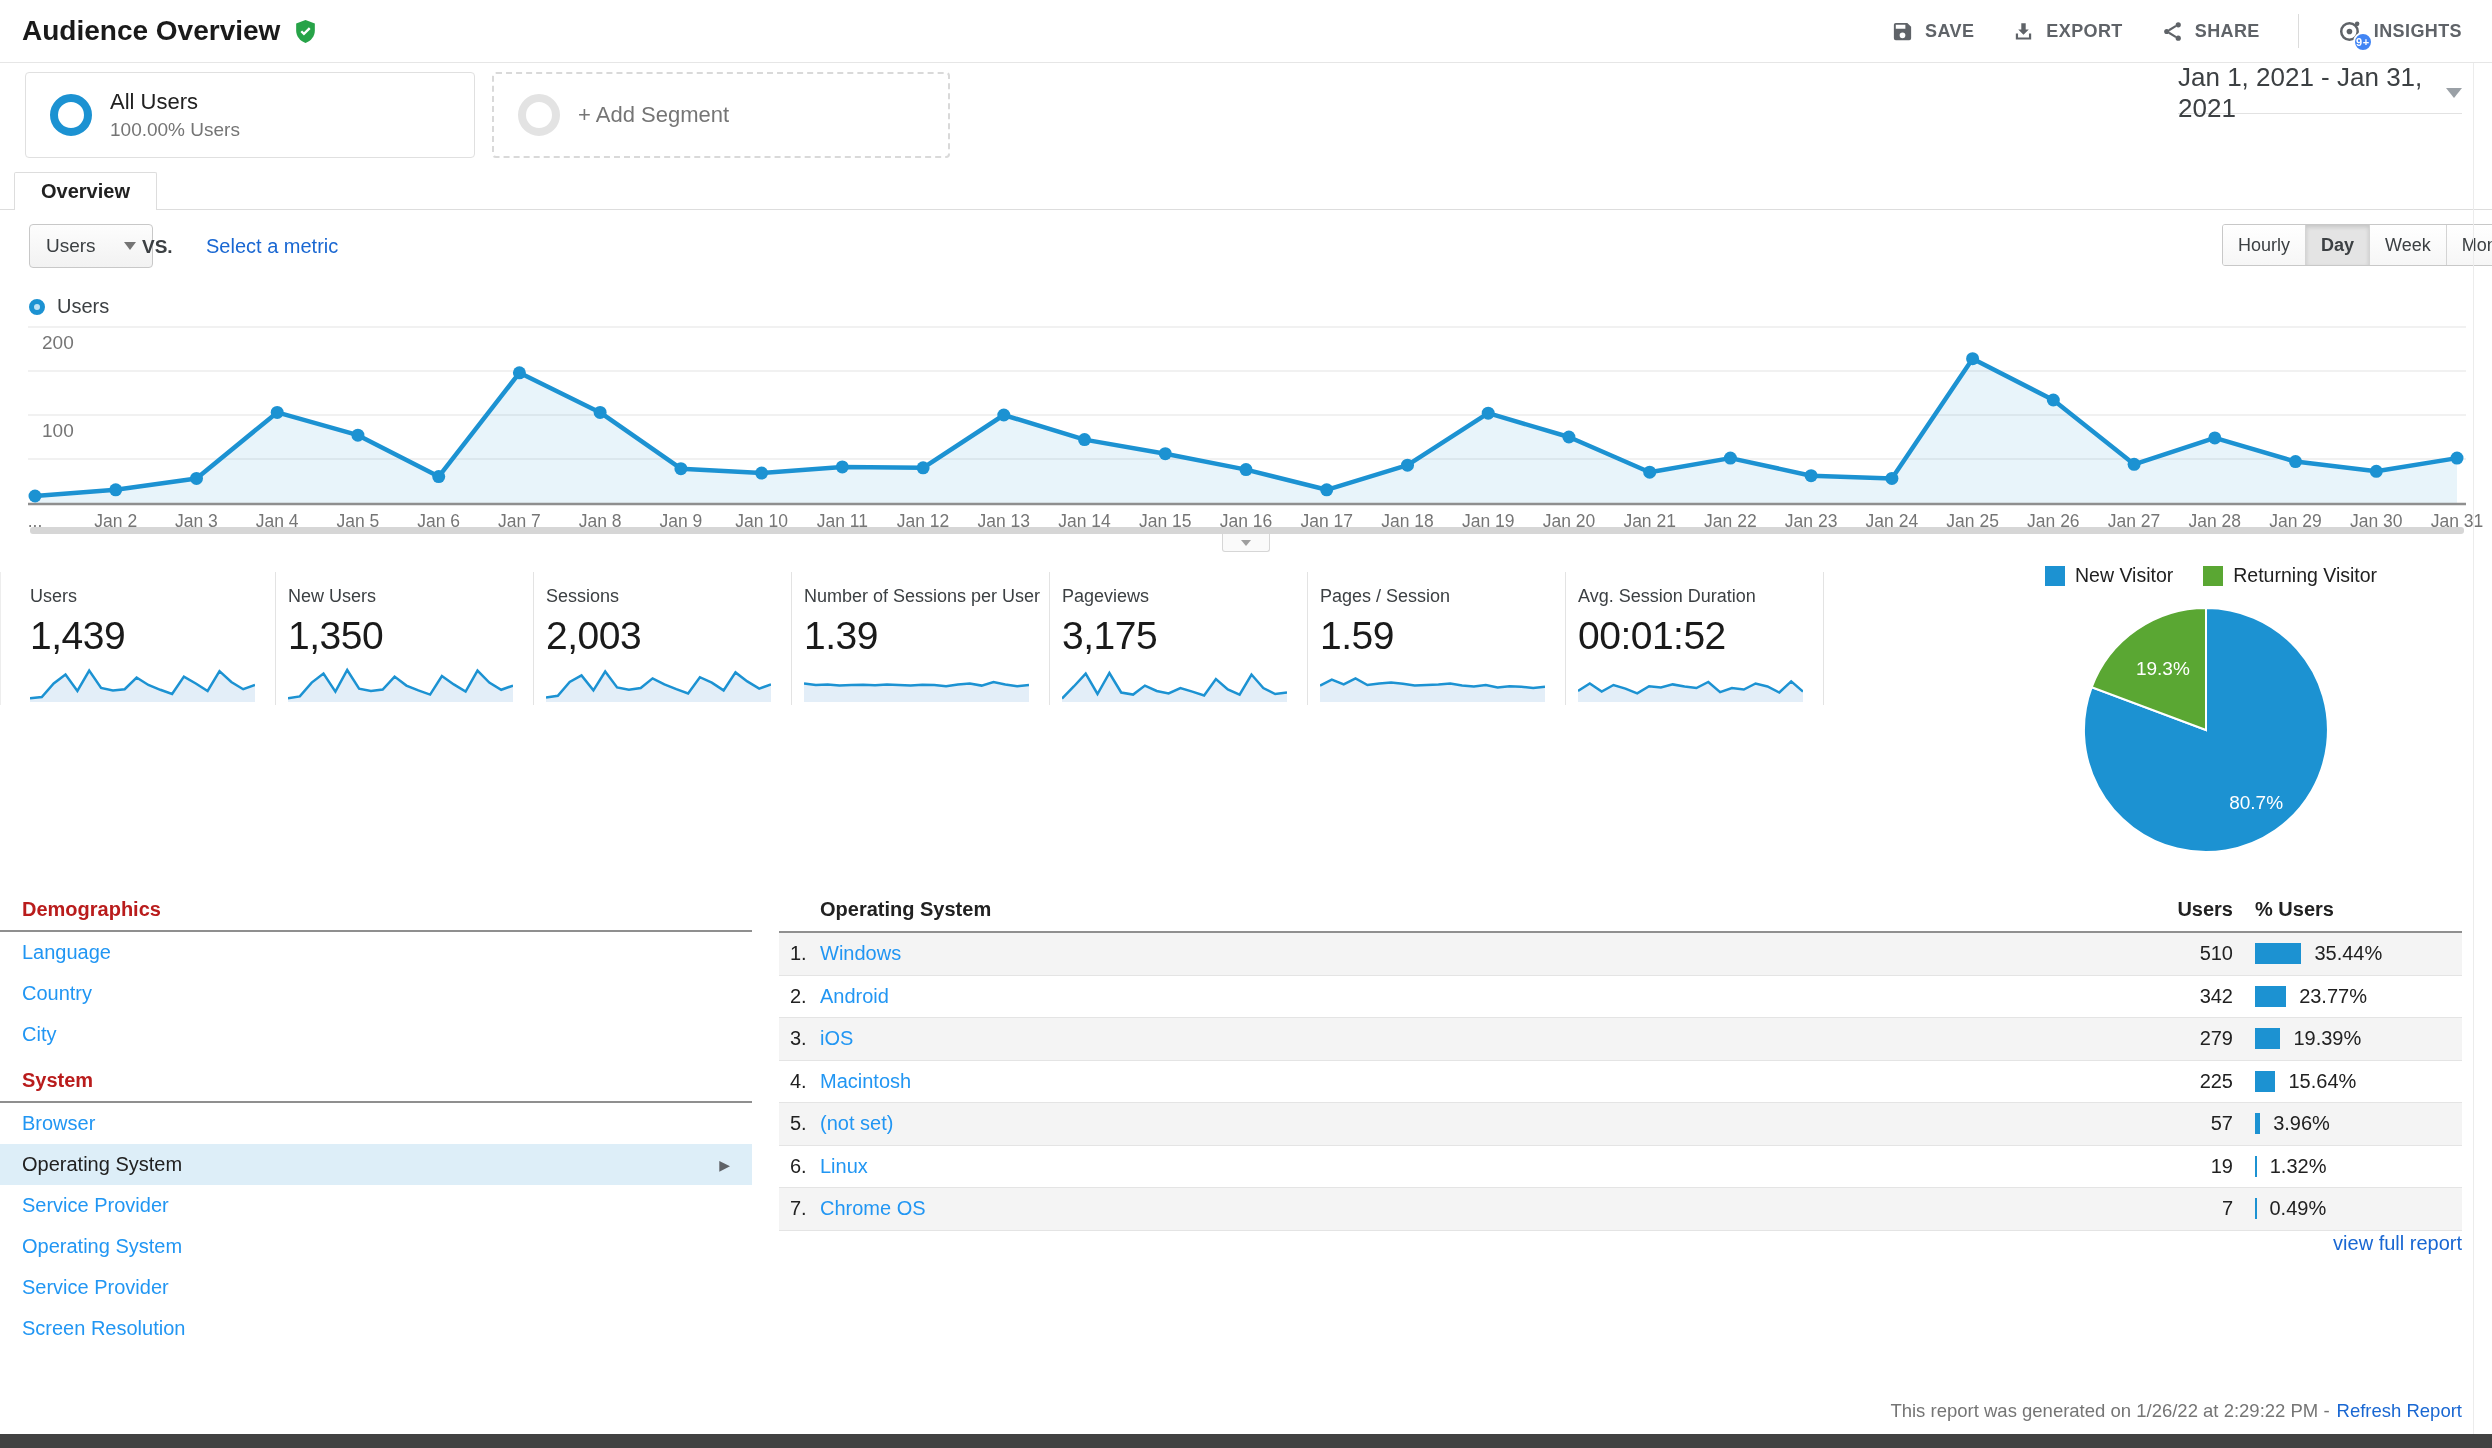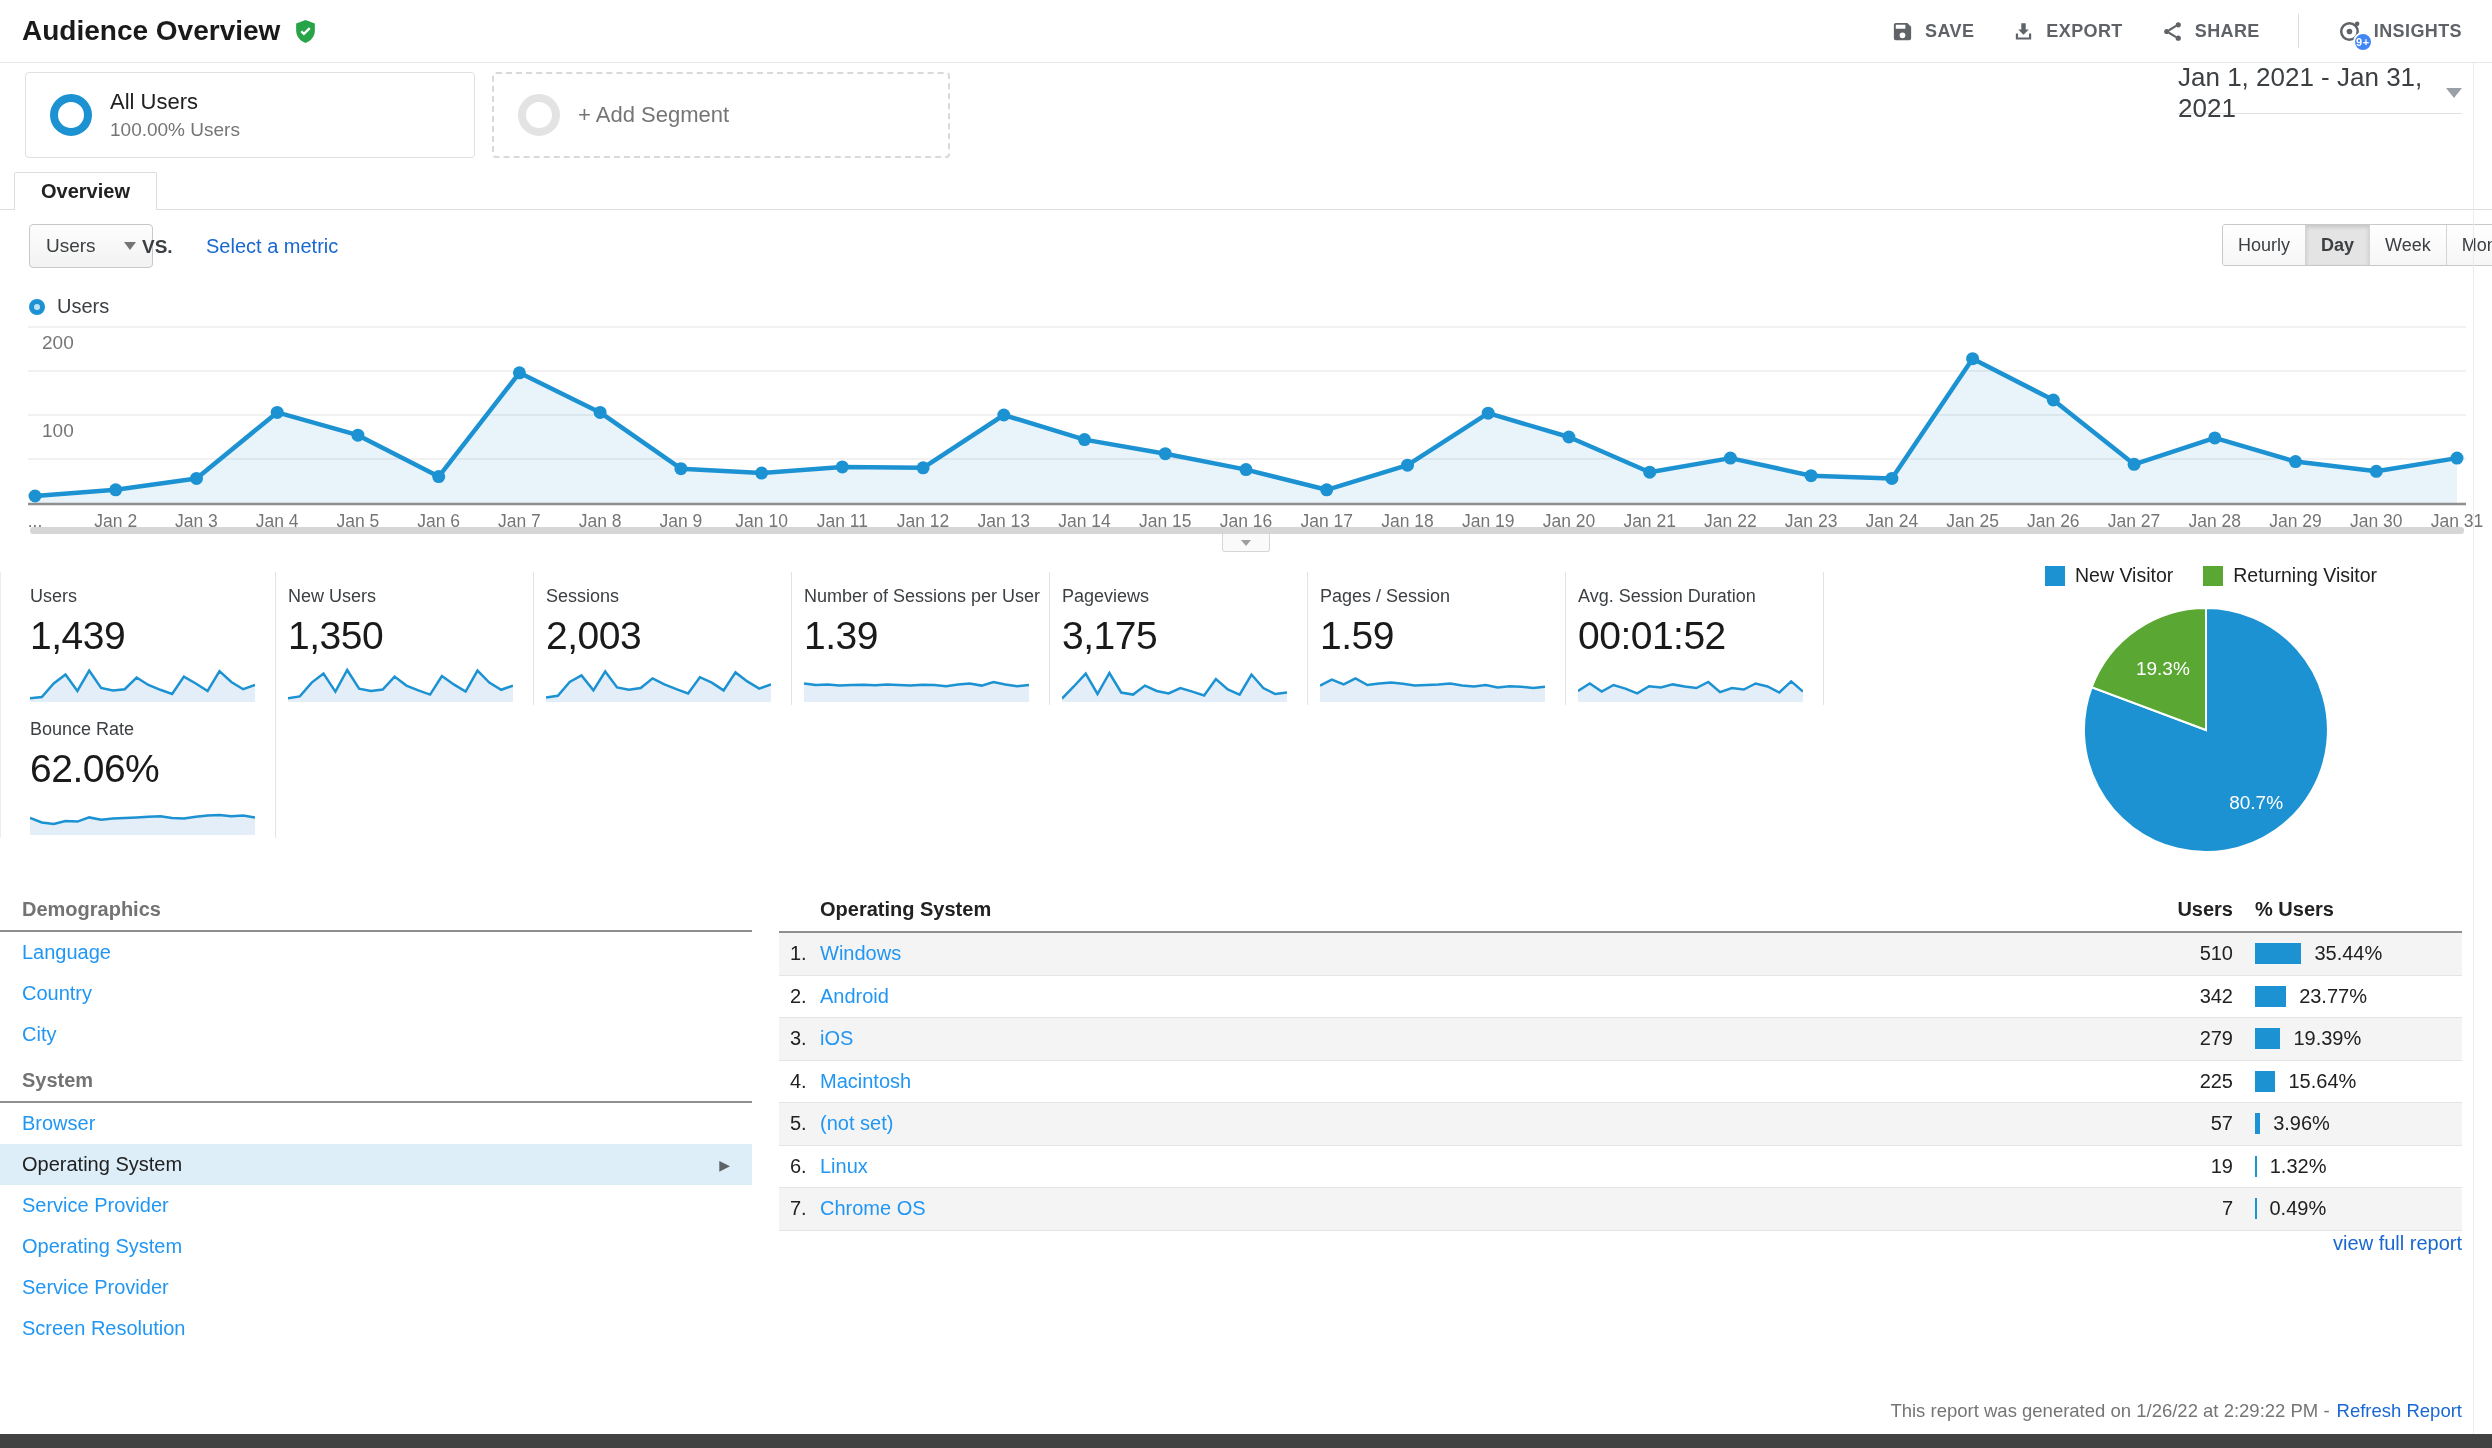--- a/index.html
+++ b/index.html
@@ -84,21 +84,21 @@
   .card svg { display: block; margin-top: 5px; }
 
   
   .pie-legend { position: absolute; top: 564px; left: 2045px; display: flex; gap: 30px; align-items: center; }
   .pl-item { display: flex; align-items: center; gap: 10px; font-size: 19.5px; color: #212121; }
   .pl-swatch { width: 20px; height: 20px; flex: none; }
   #pie-chart { position: absolute; top: 600px; left: 2076px; }
 
   
   .sidebar { position: absolute; top: 898px; left: 0; width: 752px; }
-  .side-header { font-size: 20px; font-weight: 700; color: #737373; padding: 0 0 9px 22px;
+  .side-header { font-size: 20px; font-weight: 700; color: #b91c1c; padding: 0 0 9px 22px;
                  border-bottom: 2px solid #8f8f8f; margin-top: 14px; }
   .side-header.first { margin-top: 0; }
   .side-item { height: 41px; display: flex; align-items: center; padding-left: 22px; font-size: 20px;
                color: #2196f3; cursor: pointer; }
   .side-item.sel { background: #ddeef8; color: #212121; justify-content: space-between; padding-right: 22px; }
   .sel-arrow { color: #5f6368; font-size: 14px; }
 
   
   .table-col { position: absolute; top: 898px; left: 779px; width: 1683px; }
   .table-header { display: flex; padding-bottom: 10px; border-bottom: 2px solid #8f8f8f;
@@ -353,30 +353,20 @@
         </div>
         <div class="card">
           <div class="card-label">Avg. Session Duration</div>
           <div class="card-value">00:01:52</div>
           <svg width="225" height="40">
             <path d="M0,39 L0.0,28.0 L11.8,20.5 L23.7,28.6 L35.5,22.0 L47.4,25.6 L59.2,30.4 L71.1,23.2 L82.9,24.4 L94.7,21.4 L106.6,23.5 L118.4,25.0 L130.3,19.0 L142.1,29.2 L153.9,25.0 L165.8,26.5 L177.6,20.5 L189.5,23.5 L201.3,29.5 L213.2,18.4 L225.0,28.6 L225,39 Z" fill="#e3eef8"></path>
             <polyline points="0.0,28.0 11.8,20.5 23.7,28.6 35.5,22.0 47.4,25.6 59.2,30.4 71.1,23.2 82.9,24.4 94.7,21.4 106.6,23.5 118.4,25.0 130.3,19.0 142.1,29.2 153.9,25.0 165.8,26.5 177.6,20.5 189.5,23.5 201.3,29.5 213.2,18.4 225.0,28.6" fill="none" stroke="#1c92d2" stroke-width="2.5"></polyline>
           </svg>
         </div>
       </div>
-    <div class="cards-row" id="cards-row2">
-        <div class="card">
-          <div class="card-label">Bounce Rate</div>
-          <div class="card-value">62.06%</div>
-          <svg width="225" height="40">
-            <path d="M0,39 L0.0,22.0 L11.8,26.5 L23.7,28.0 L35.5,25.0 L47.4,25.6 L59.2,21.4 L71.1,23.8 L82.9,22.6 L94.7,22.0 L106.6,21.4 L118.4,20.8 L130.3,20.2 L142.1,22.0 L153.9,22.6 L165.8,20.8 L177.6,19.6 L189.5,19.0 L201.3,20.2 L213.2,19.6 L225.0,21.4 L225,39 Z" fill="#e3eef8"></path>
-            <polyline points="0.0,22.0 11.8,26.5 23.7,28.0 35.5,25.0 47.4,25.6 59.2,21.4 71.1,23.8 82.9,22.6 94.7,22.0 106.6,21.4 118.4,20.8 130.3,20.2 142.1,22.0 153.9,22.6 165.8,20.8 177.6,19.6 189.5,19.0 201.3,20.2 213.2,19.6 225.0,21.4" fill="none" stroke="#1c92d2" stroke-width="2.5"></polyline>
-          </svg>
-        </div>
-      </div>
   </div>
 
   <div class="pie-legend" id="pie-legend">
       <div class="pl-item">
         <div class="pl-swatch" style="background: rgb(28, 146, 210);"></div>
         <span>New Visitor</span>
       </div>
       <div class="pl-item">
         <div class="pl-swatch" style="background: rgb(90, 167, 51);"></div>
         <span>Returning Visitor</span>

